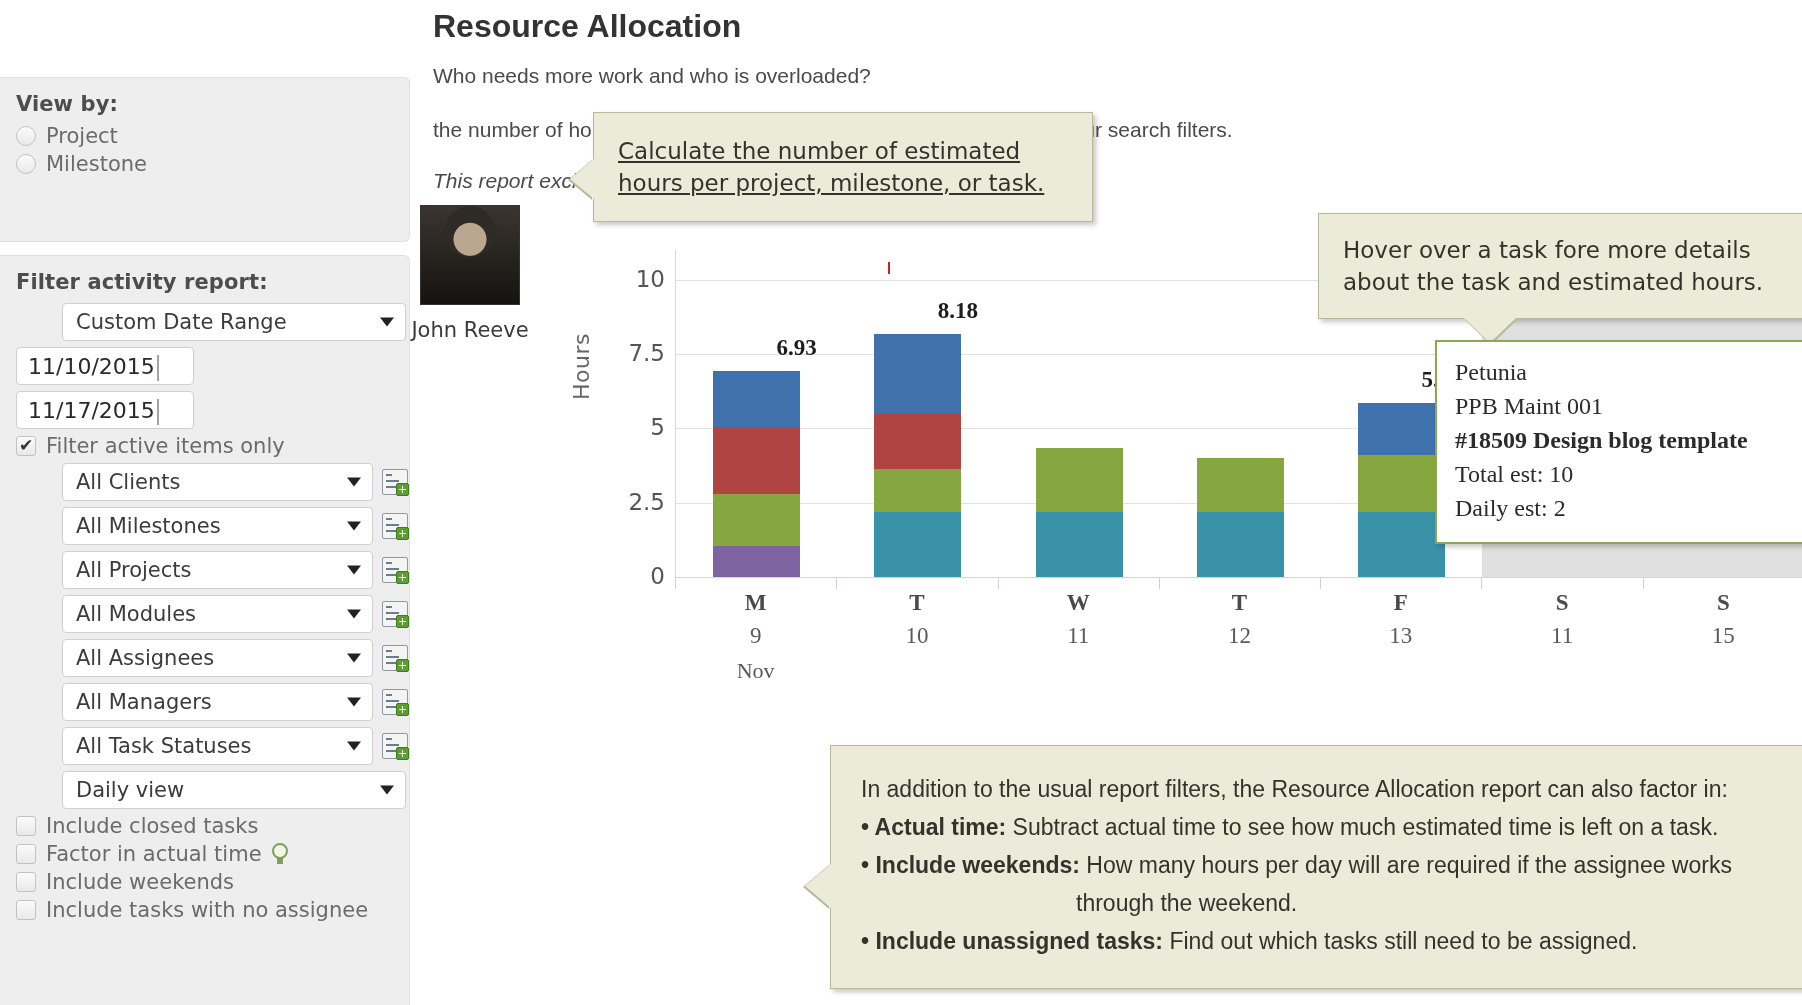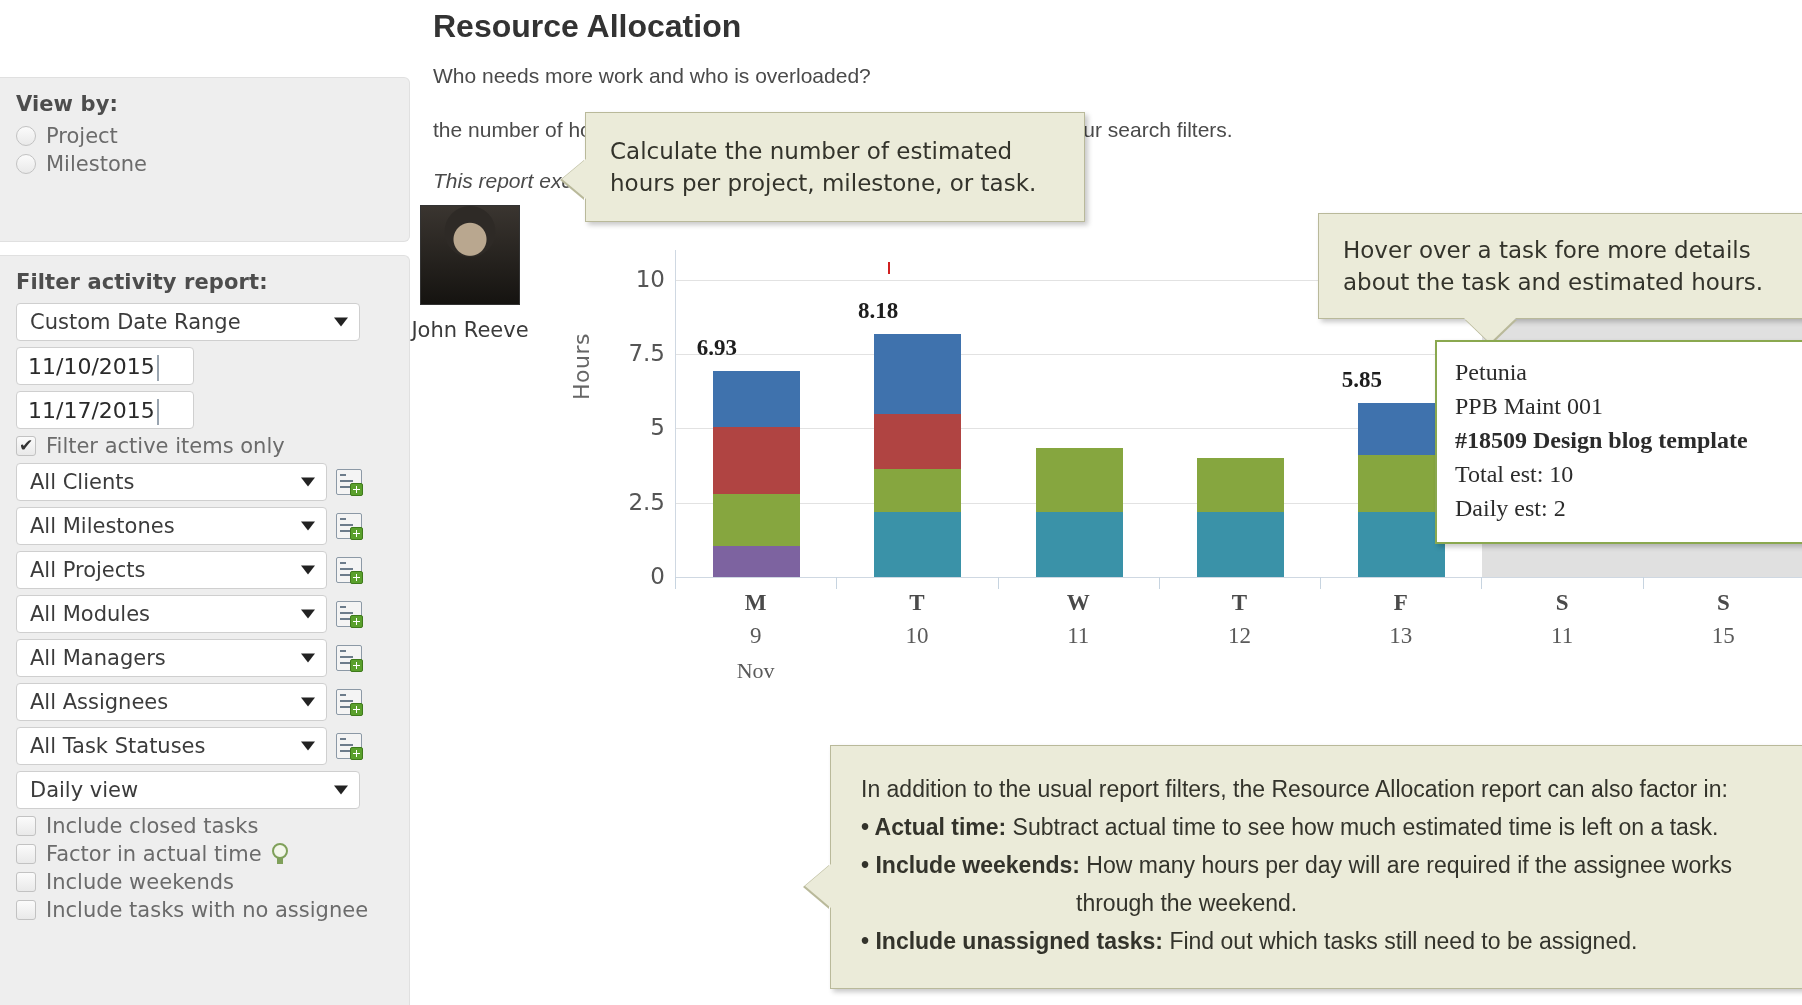--- a/index.html
+++ b/index.html
@@ -54,21 +54,21 @@
     font-size:17px; color:#333; line-height:22px;
   }
 
   .field-row { display:flex; align-items:center; gap:9px; padding:3px 0 3px 16px; }
   .select {
     position:relative;
     width:344px; height:38px;
     background:#fff; border:1px solid #cfcfcf; border-radius:4px;
     display:flex; align-items:center;
     padding-left:13px; padding-right:26px;
-    font-size:21px; color:#3b3b3b;
+    font-size:21px; color:#3b3b3b;margin-left:46px;
   }
   .select .caret {
     position:absolute; right:11px; top:50%; transform:translateY(-50%);
     width:0;height:0;border-left:7px solid transparent;border-right:7px solid transparent;
     border-top:9px solid #222;
   }
   .select.narrow { width:311px; }
   .addbtn {
     width:26px;height:26px;
     border:1px solid #8c99a6; border-radius:2px;
@@ -154,21 +154,21 @@
     position:absolute; top:0; bottom:0; background:#e0e0e0;
   }
   .redtick { position:absolute; width:2px; height:12px; background:#d02020; }
 
   .bar-col {
     position:absolute; bottom:0; width:87px;
     display:flex; flex-direction:column; justify-content:flex-end;
   }
   .seg { width:100%; }
   .bar-label {
-    position:absolute; width:100%; text-align:left;
+    position:absolute; width:100%; text-align:right;
     font-size:23px; font-weight:bold; color:#1d1d1d;
     font-family:"Liberation Serif", serif;
   }
   .xaxis { position:absolute; left:100px; right:0; top:327px; height:12px; }
   .xaxis .vt { position:absolute; top:0; width:1px; height:12px; background:#c7d4e0; }
   .xlabel { position:absolute; top:340px; width:120px; text-align:center; }
   .xlabel .d { font-size:23px; color:#4a4a4a; font-family:"Liberation Serif",serif; font-weight:bold;}
   .xlabel .n { font-size:23px; color:#5a5a5a; margin-top:7px; font-family:"Liberation Serif",serif;}
   .month-label {
     position:absolute; top:408px; left:100px; width:120px; text-align:center;
@@ -176,21 +176,21 @@
   }
 
   
   .callout {
     position:absolute; background:#ebebd9;
     border:1px solid #b9b99a;
     box-shadow:3px 3px 5px rgba(0,0,0,.22);
     font-size:23px; color:#33332b; line-height:32px;
     font-family:"DejaVu Sans", sans-serif;
   }
-  .callout.c1 { left:175px; top:112px; width:500px; padding:22px 24px; }
+  .callout.c1 { left:183px; top:112px; width:500px; padding:22px 24px;text-decoration:underline; }
   .callout.c1 .tail {
     position:absolute; left:-24px; top:46px;
     width:0;height:0;border-top:20px solid transparent;border-bottom:20px solid transparent;
     border-right:24px solid #ebebd9;
     filter:drop-shadow(-2px 1px 0 #b9b99a);
   }
   .callout.c2 { left:908px; top:213px; width:488px; padding:20px 24px; }
   .callout.c2 .tail {
     position:absolute; left:145px; bottom:-25px;
     width:0;height:0;border-left:26px solid transparent;border-right:26px solid transparent;
@@ -327,36 +327,36 @@
               <i></i>
               <i></i>
               <i></i>
             </span>
             <span class="plus"></span>
         </span>
       </div>
 
       <div class="field-row">
         <div class="select narrow">
+          <span>All Assignees</span>
+          <span class="caret"></span>
+        </div>
+        <span class="addbtn">
+          <span class="lines">
+              <i></i>
+              <i></i>
+              <i></i>
+            </span>
+            <span class="plus"></span>
+        </span>
+      </div>
+
+      <div class="field-row">
+        <div class="select narrow">
           <span>All Managers</span>
-          <span class="caret"></span>
-        </div>
-        <span class="addbtn">
-          <span class="lines">
-              <i></i>
-              <i></i>
-              <i></i>
-            </span>
-            <span class="plus"></span>
-        </span>
-      </div>
-
-      <div class="field-row">
-        <div class="select narrow">
-          <span>All Assignees</span>
           <span class="caret"></span>
         </div>
         <span class="addbtn">
           <span class="lines">
               <i></i>
               <i></i>
               <i></i>
             </span>
             <span class="plus"></span>
         </span>

